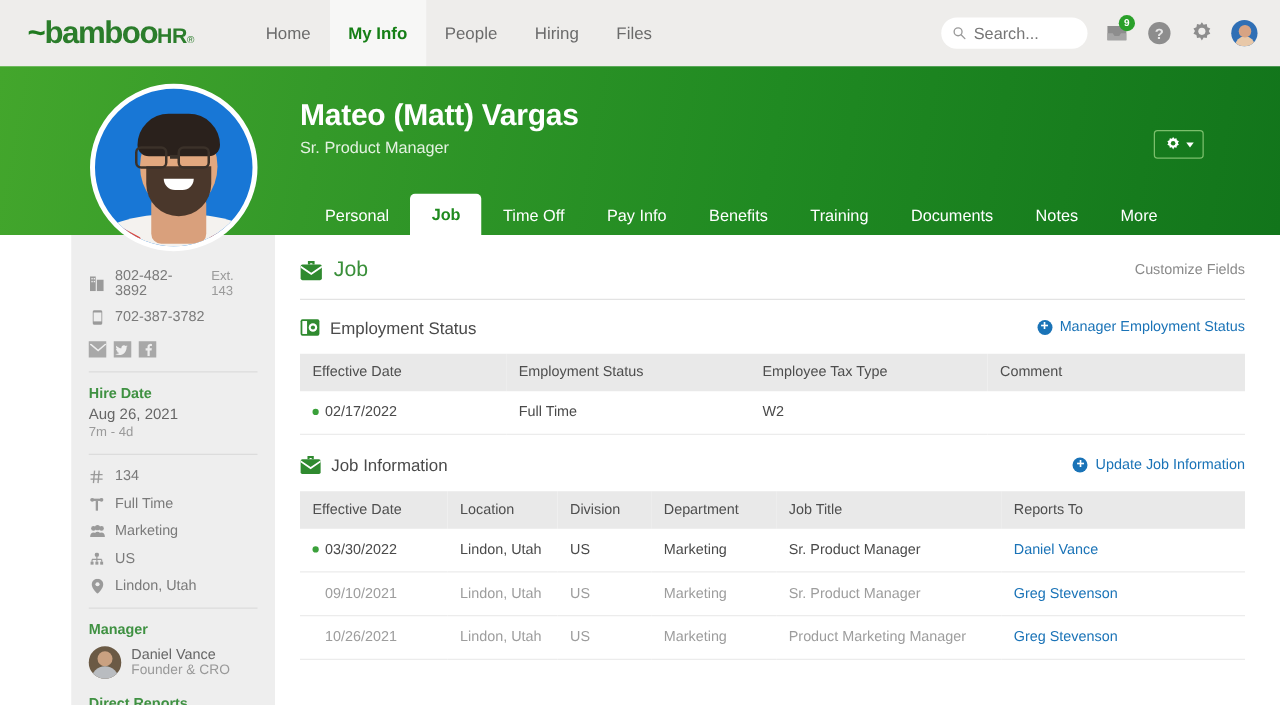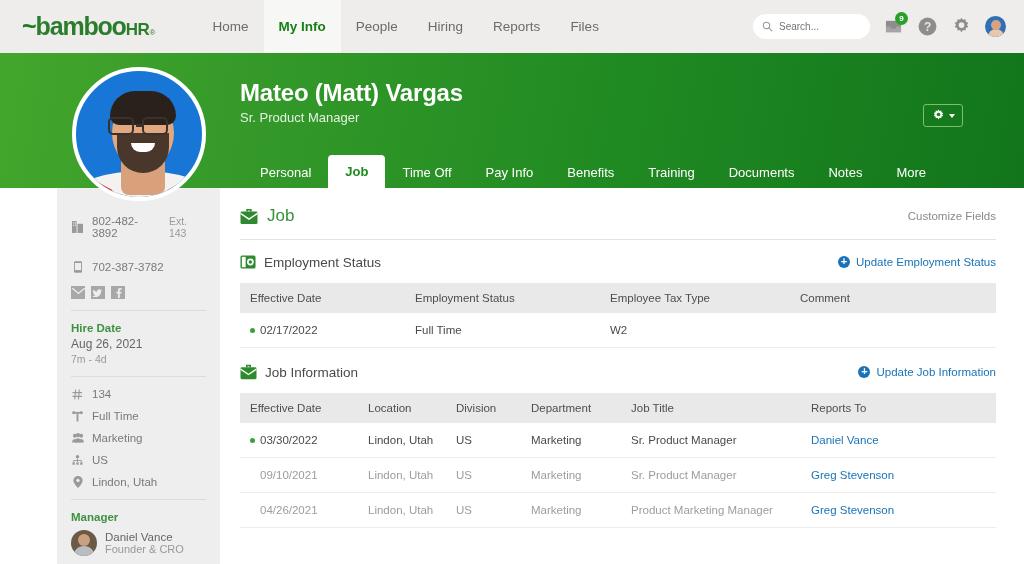--- a/index.html
+++ b/index.html
@@ -28,21 +28,21 @@
     display: flex; align-items: center; padding: 0 15px; height: 53px;
     font-size: 13.5px; color: #6b6b6b; cursor: pointer; white-space: nowrap;
   }
   .navlink.active { background: #f7f7f6; color: #167f16; font-weight: bold; }
 
   .nav-right { margin-left: auto; display: flex; align-items: center; margin-right: 18px; gap: 13px; }
   .searchbox {
     width: 117px; height: 25px; background: #fff; border-radius: 13px;
     display: flex; align-items: center; padding: 0 9px; gap: 6px;
   }
-  .searchbox .sinput { border: none; outline: none; font-size: 10px; color: #9b9b9b; width: 80px; background: transparent; font-family: "Liberation Sans", sans-serif; }
+  .searchbox .sinput { border: none; outline: none; font-size: 13px; color: #9b9b9b; width: 80px; background: transparent; font-family: "Liberation Sans", sans-serif; }
   .ic { width: 21px; height: 21px; position: relative; cursor: pointer; display:flex; align-items:center; justify-content:center;}
   .badge {
     position: absolute; top: -4px; right: -4px; width: 13px; height: 13px;
     background: #2aa02a; color: #fff; border-radius: 50%;
     font-size: 8px; display: flex; align-items: center; justify-content: center; font-weight: bold;
   }
   .avatar-sm { width: 21px; height: 21px; border-radius: 50%; background: #2f6fb5; overflow:hidden; position:relative;}
   .avatar-sm::after{content:"";position:absolute;width:10px;height:10px;border-radius:50%;background:#d7a383;left:5.5px;top:4px;}
   .avatar-sm::before{content:"";position:absolute;width:16px;height:8px;border-radius:8px 8px 0 0;background:#e8c8a8;left:2.5px;top:13px;}
 
@@ -142,21 +142,20 @@
         <span class="logo-bamboo">bamboo</span>
         <span class="logo-hr">HR</span>
         <span class="logo-reg">®</span>
     </div>
 
     <div class="navlinks">
       <div class="navlink">Home</div>
       <div class="navlink active">My Info</div>
       <div class="navlink">People</div>
       <div class="navlink">Hiring</div>
-      <div class="navlink">Reports</div>
       <div class="navlink">Files</div>
     </div>
 
     <div class="nav-right">
       <div class="searchbox">
         <svg width="11" height="11" viewBox="0 0 16 16">
           <circle cx="6.5" cy="6.5" r="4.6" fill="none" stroke="#9b9b9b" stroke-width="1.6"></circle>
           <line x1="10" y1="10" x2="14.4" y2="14.4" stroke="#9b9b9b" stroke-width="1.6" stroke-linecap="round"></line>
         </svg>
         <input class="sinput" type="text" placeholder="Search..." style="">
@@ -225,21 +224,21 @@
     <div class="ph-mouth"></div>
     <div class="ph-hair"></div>
     <div class="ph-glass" style="left:32px"></div>
     <div class="ph-glass" style="left:66px"></div>
     <div class="ph-gbr"></div>
   </div>
 
   <div class="sidebar">
     <div style="height:27px"></div>
 
-    <div class="srow" style="margin-bottom:22px">
+    <div class="srow" style="margin-bottom:9px">
       <span class="sico">
         <svg width="11" height="12" viewBox="0 0 12 13">
             <rect x="0" y="0" width="5" height="13" fill="#9a9a9a"></rect>
             <rect x="6" y="3" width="6" height="10" fill="#9a9a9a"></rect>
             <rect x="1.2" y="1.5" width="1.2" height="1.2" fill="#eee"></rect>
             <rect x="3.2" y="1.5" width="1.2" height="1.2" fill="#eee"></rect>
             <rect x="1.2" y="4" width="1.2" height="1.2" fill="#eee"></rect>
             <rect x="3.2" y="4" width="1.2" height="1.2" fill="#eee"></rect>
           </svg>
       </span>
@@ -378,21 +377,21 @@
         <svg width="16" height="16" viewBox="0 0 17 17">
           <rect x="0.5" y="1.5" width="16" height="14" rx="1.6" fill="#2f8a2f"></rect>
           <rect x="2" y="3" width="4" height="11" fill="#ffffff"></rect>
           <circle cx="11" cy="8.5" r="3.6" fill="#ffffff"></circle>
           <circle cx="11" cy="8.5" r="1.8" fill="#2f8a2f"></circle>
         </svg>
         <span class="sect-t">Employment Status</span>
       </div>
       <span class="upd">
         <span class="plus">+</span>
-        <span>Update Employment Status</span>
+        <span>Manager Employment Status</span>
       </span>
     </div>
 
     <table>
       <thead>
         <tr>
           <td style="width:165px">Effective Date</td>
           <td style="width:195px">Employment Status</td>
           <td style="width:190px">Employee Tax Type</td>
           <td>Comment</td>
@@ -445,21 +444,21 @@
         </tr>
         <tr class="past">
           <td><span class="dotsp"></span><span>09/10/2021</span></td>
           <td>Lindon, Utah</td>
           <td>US</td>
           <td>Marketing</td>
           <td>Sr. Product Manager</td>
           <td><a class="rep">Greg Stevenson</a></td>
         </tr>
         <tr class="past">
-          <td><span class="dotsp"></span><span>04/26/2021</span></td>
+          <td><span class="dotsp"></span><span>10/26/2021</span></td>
           <td>Lindon, Utah</td>
           <td>US</td>
           <td>Marketing</td>
           <td>Product Marketing Manager</td>
           <td><a class="rep">Greg Stevenson</a></td>
         </tr>
       </tbody>
     </table>
 
   </div>

